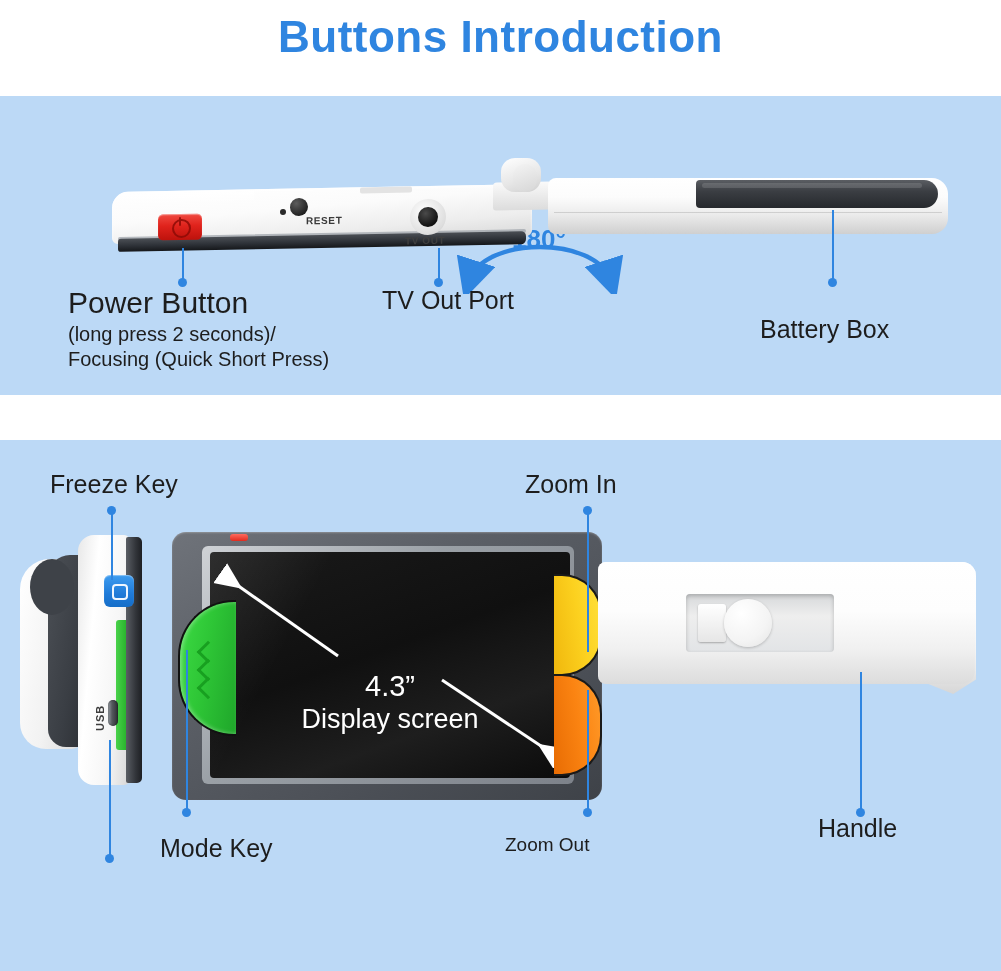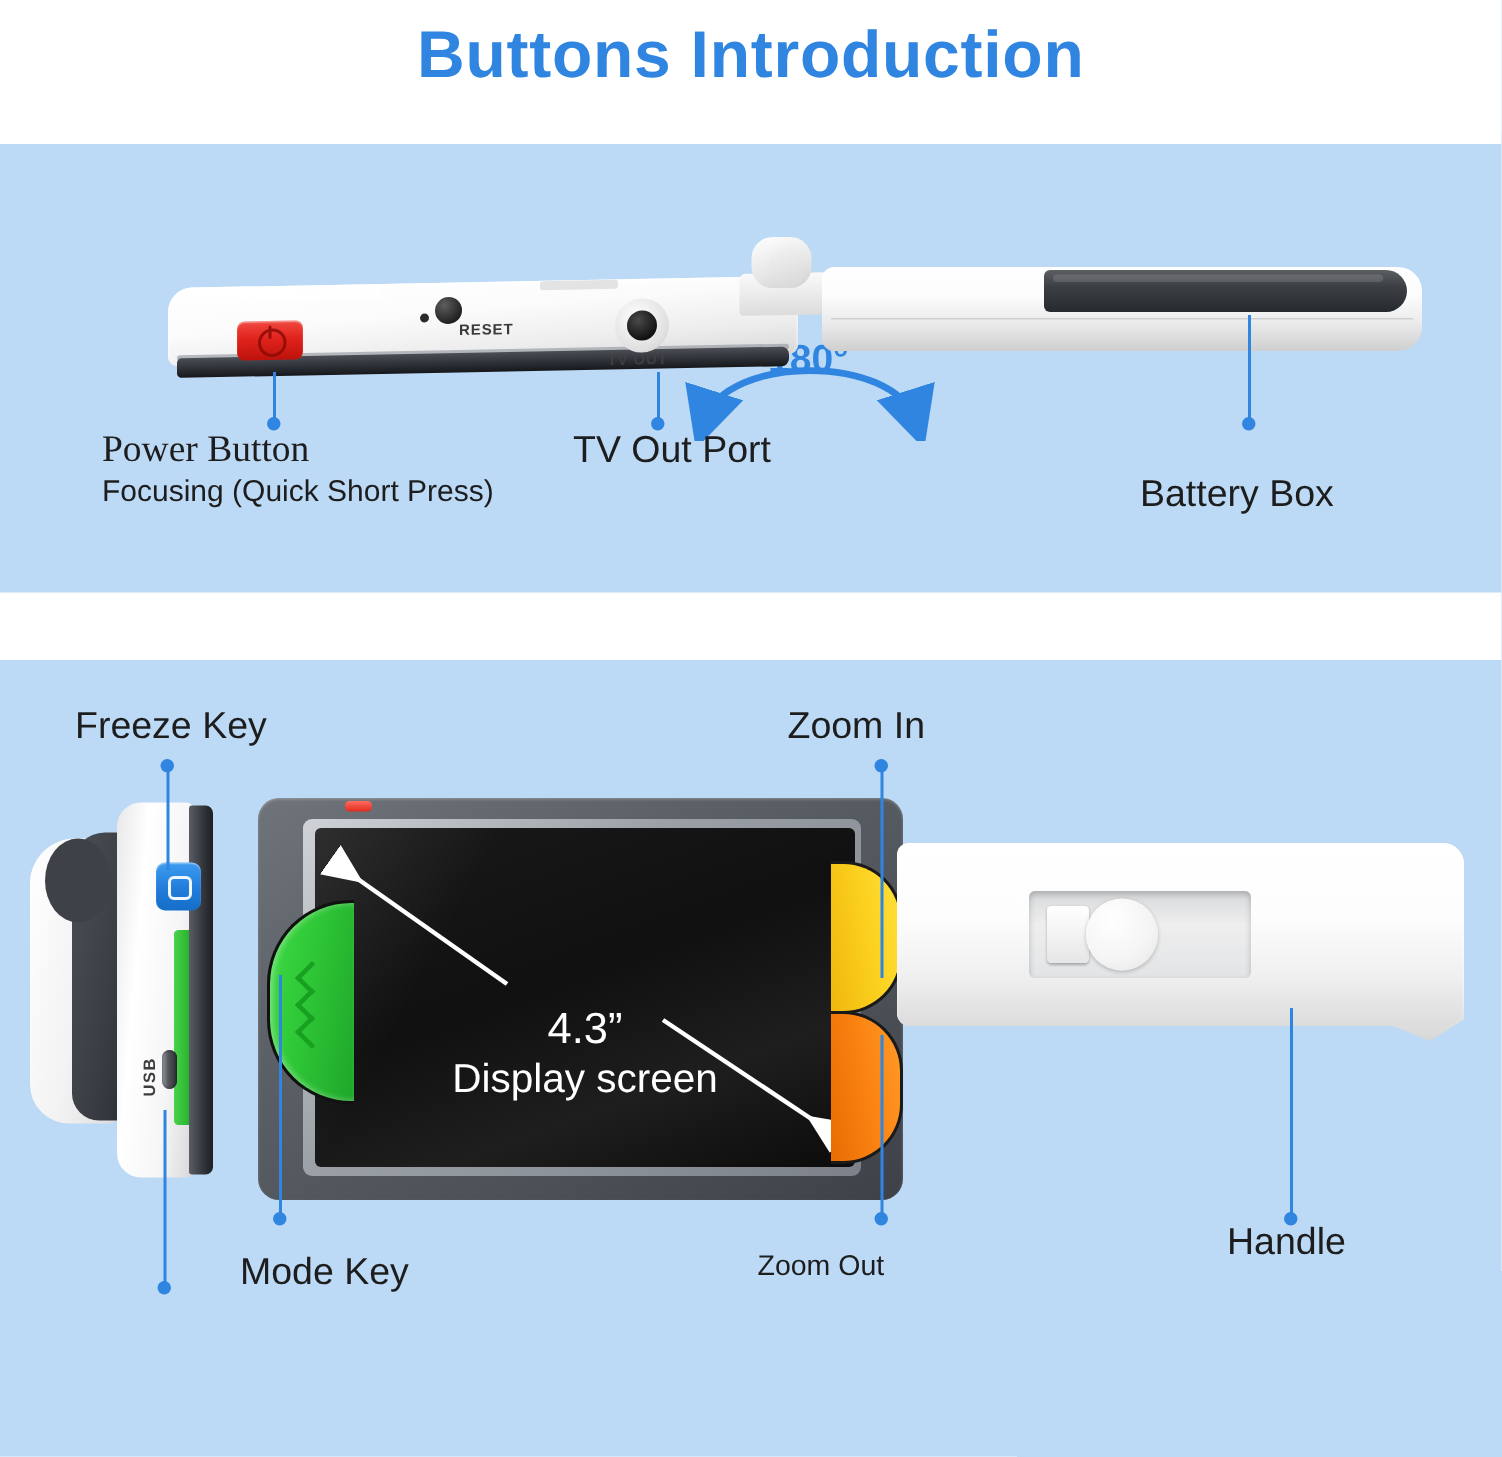--- a/index.html
+++ b/index.html
@@ -329,21 +329,22 @@
 
     <div class="arm">
       <div class="white-part"></div>
       <div class="batt"></div>
       <div class="seam"></div>
     </div>
 
     <div class="leader" style="left:182px;top:152px;height:34px;"></div>
     <div class="leader-dot" style="left:178px;top:182px;"></div>
     <div class="lbl" style="left:68px;top:190px;">
-      <div style="font-size:25px;font-family:Liberation Serif, serif;">Power Button</div>
+      <div style="font-size:30px;">Power Button</div>
+      <div style="font-size:20px;margin-top:2px;">(long press 2 seconds)/</div>
       <div class="red" style="font-size:20px;margin-top:2px;">Focusing (Quick Short Press)</div>
     </div>
 
     <div class="leader" style="left:438px;top:152px;height:34px;"></div>
     <div class="leader-dot" style="left:434px;top:182px;"></div>
     <div class="lbl" style="left:382px;top:190px;font-size:25px;">TV Out Port</div>
 
     <div class="leader" style="left:832px;top:114px;height:72px;"></div>
     <div class="leader-dot" style="left:828px;top:182px;"></div>
     <div class="lbl" style="left:760px;top:190px;font-size:25px;margin-top:29px;">Battery Box</div>

